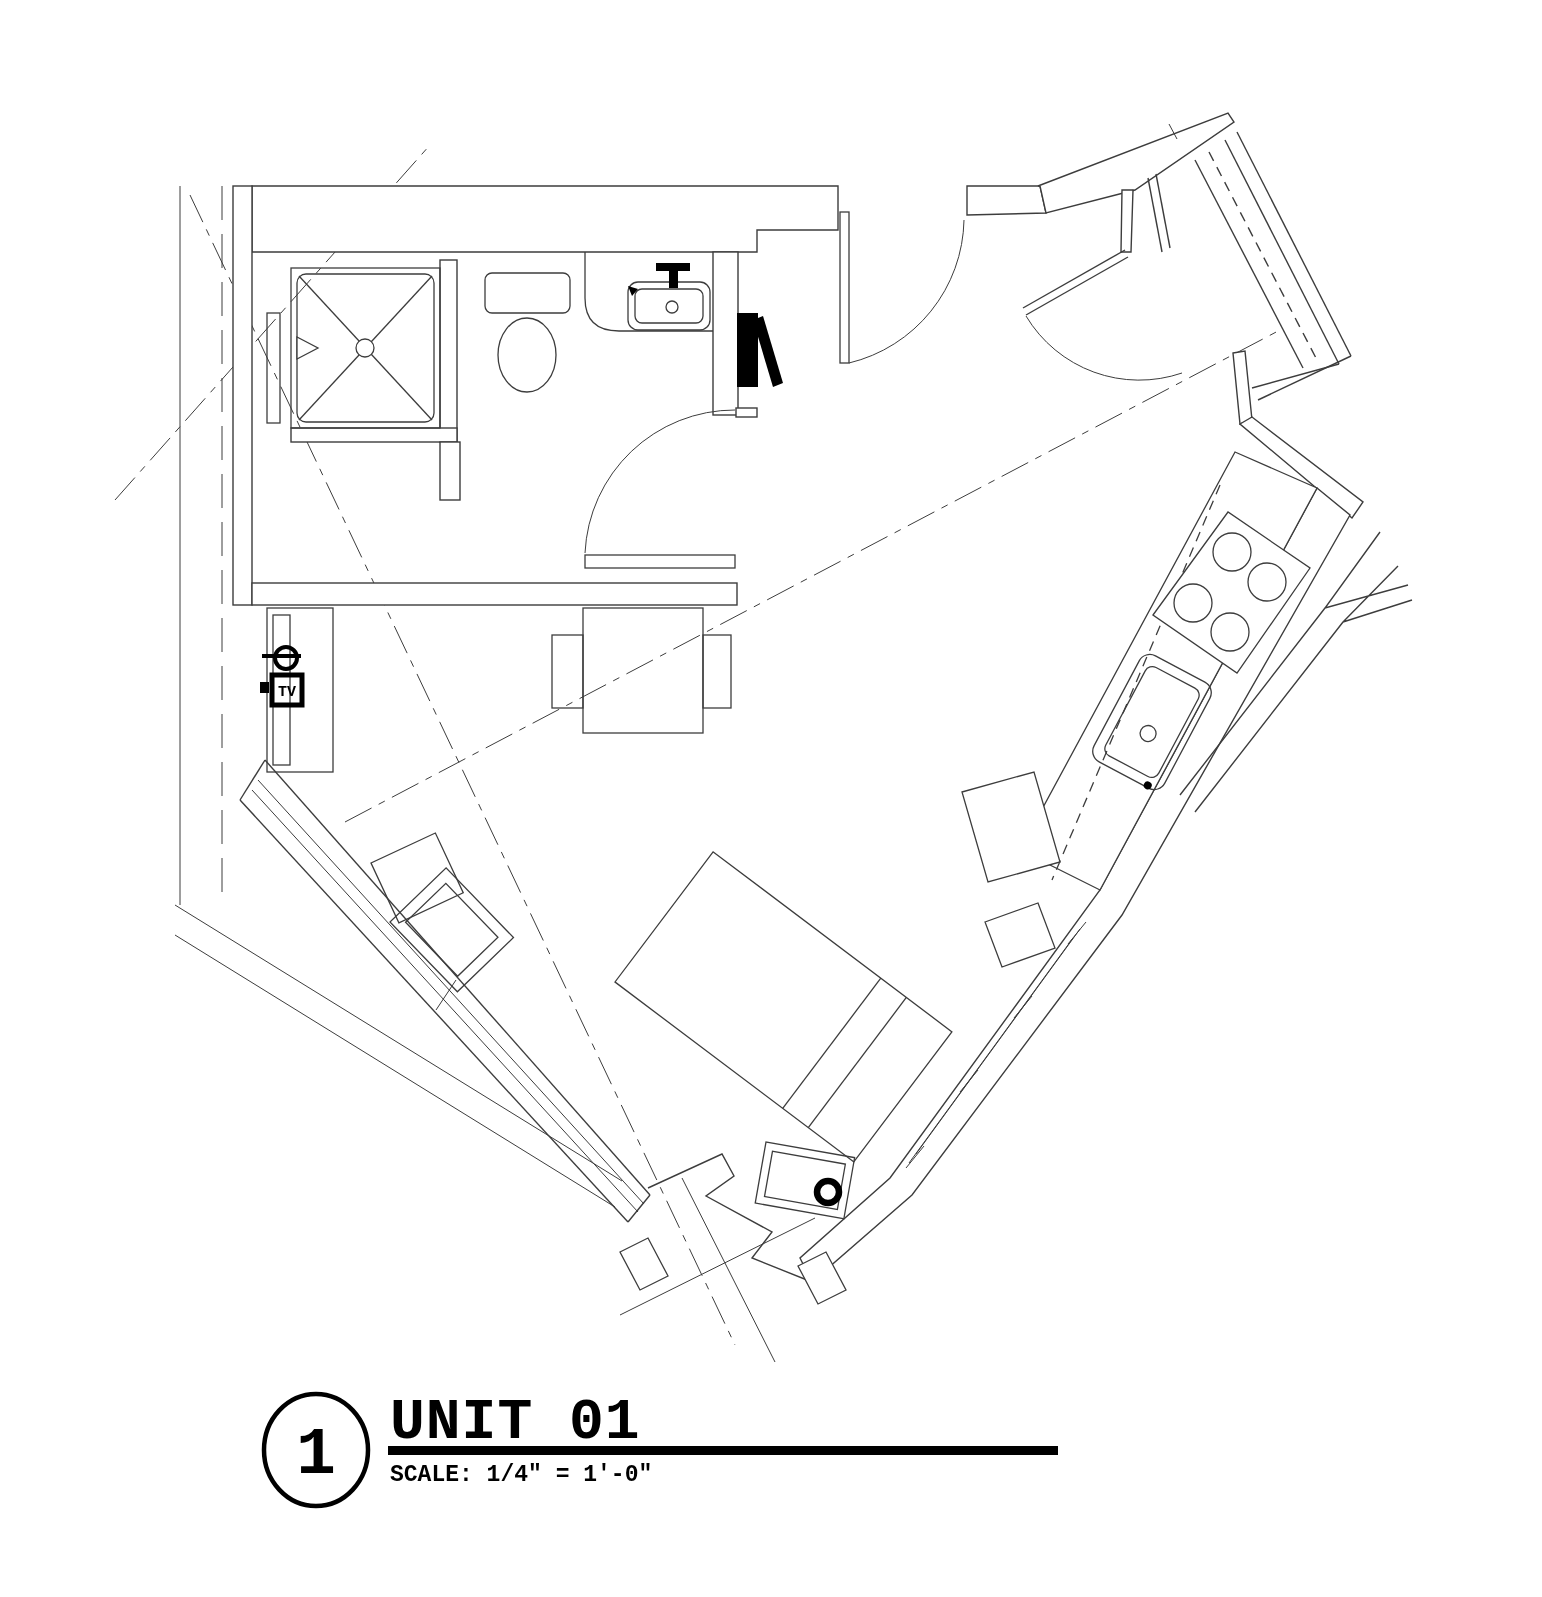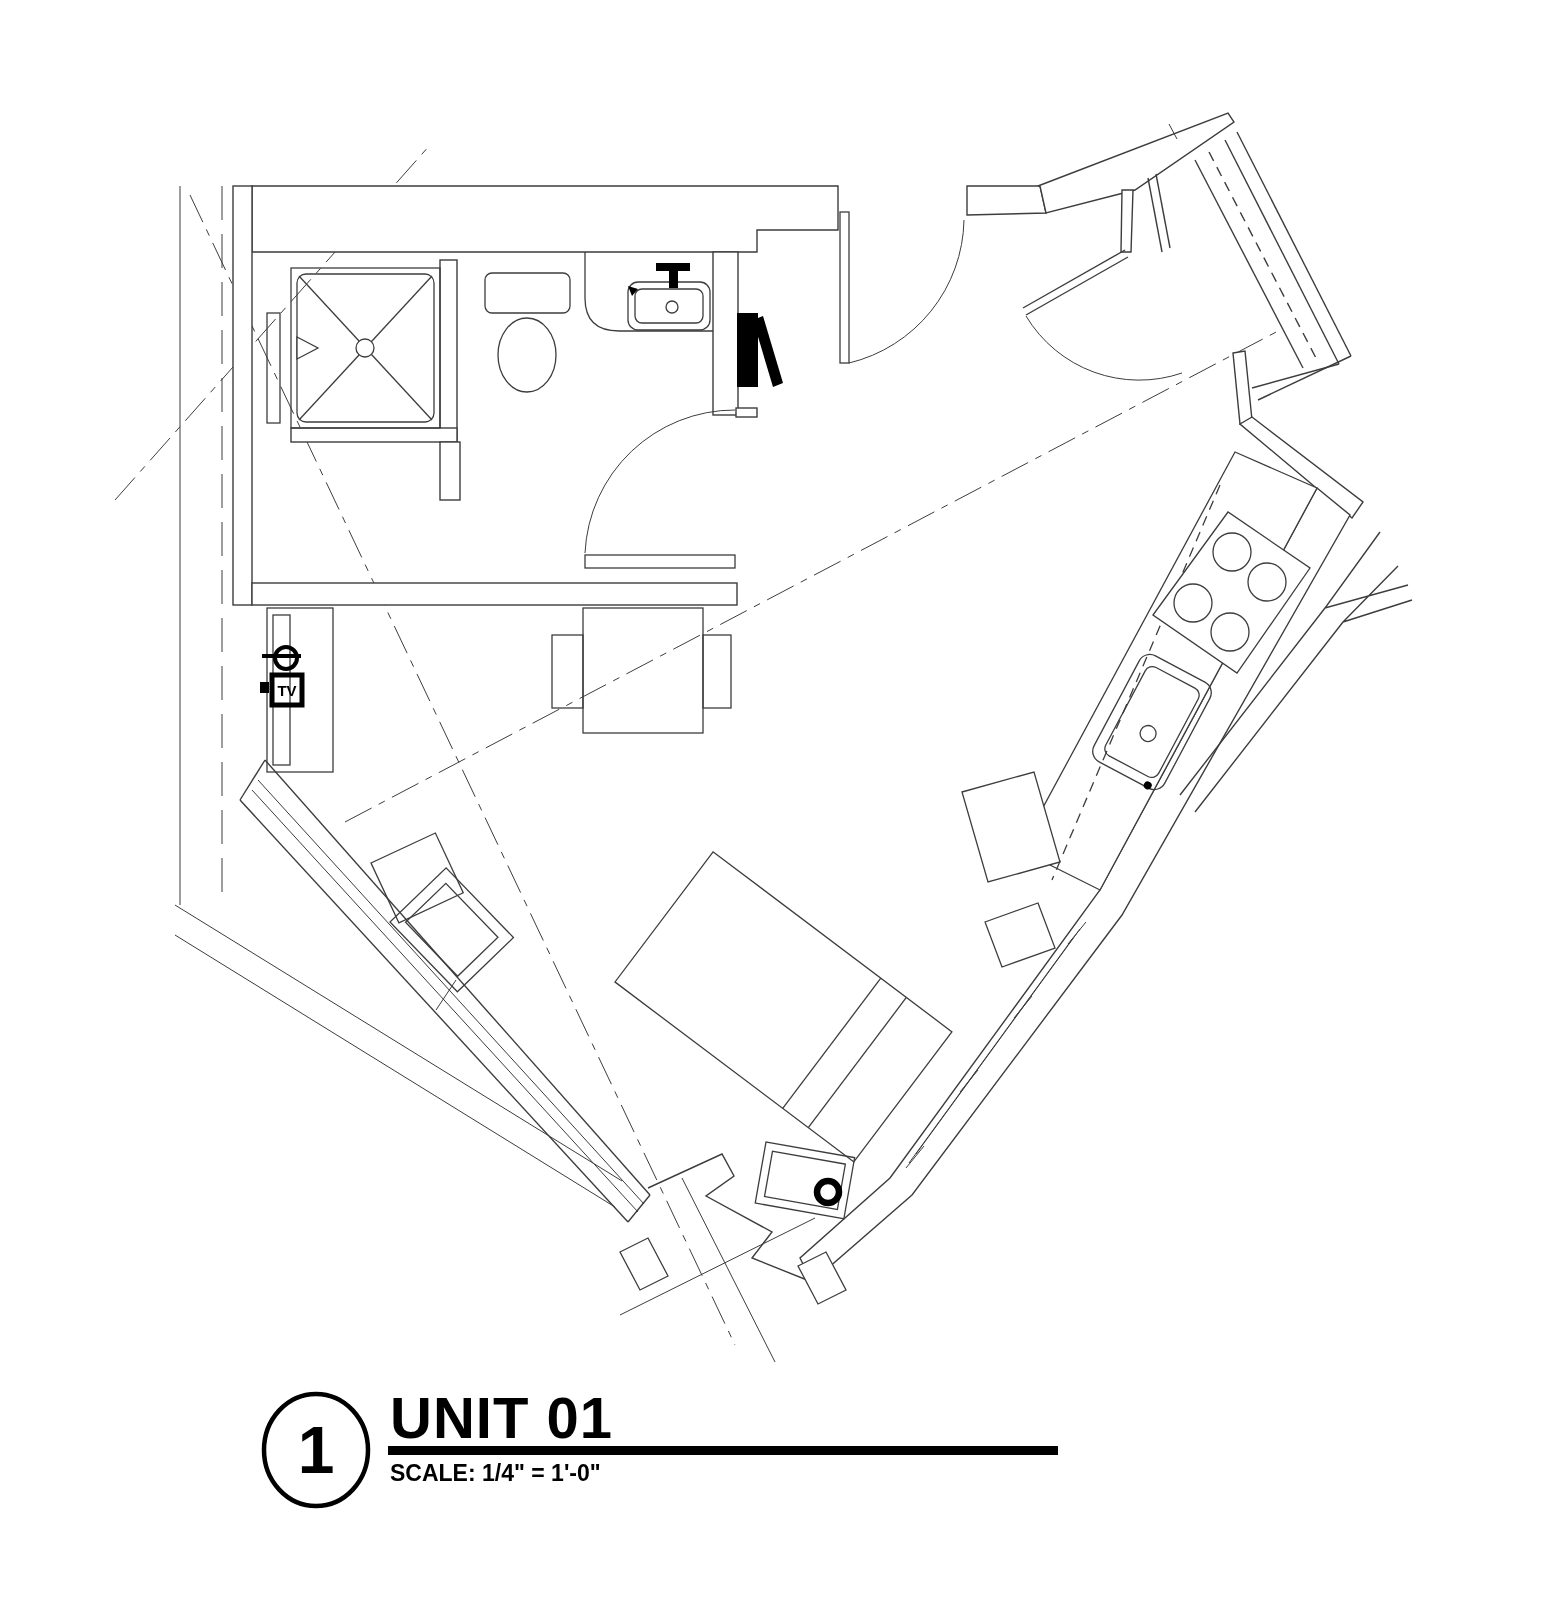--- a/index.html
+++ b/index.html
@@ -1,17 +1,17 @@
 <!DOCTYPE html>
 <html style="--paper: #ffffff; --ink: #3d3d3d; --ink-bold: #000000;"><head>
 <meta charset="utf-8">
 <style>
   html,body{margin:0;padding:0;background:#fff;}
   .page{position:relative;width:1542px;height:1597px;background:var(--paper,#fff);
-        font-family:Liberation Sans, sans-serif;overflow:hidden;}
+        font-family:Liberation Mono, monospace;overflow:hidden;}
   svg{position:absolute;left:0;top:0;}
   
   .ln{stroke:var(--ink,#3d3d3d);fill:none;stroke-width:1.4;stroke-linecap:butt;}
   .thin{stroke-width:1;}
   .w{fill:var(--paper,#fff);stroke:var(--ink,#3d3d3d);stroke-width:1.4;}
   .fx{fill:none;stroke:var(--ink,#3d3d3d);stroke-width:1.3;}
   .fxw{fill:var(--paper,#fff);stroke:var(--ink,#3d3d3d);stroke-width:1.3;}
   .blk{fill:var(--ink-bold,#000);stroke:none;}
   .boldln{stroke:var(--ink-bold,#000);fill:none;}
   .dash{stroke-dasharray:34 14;}

